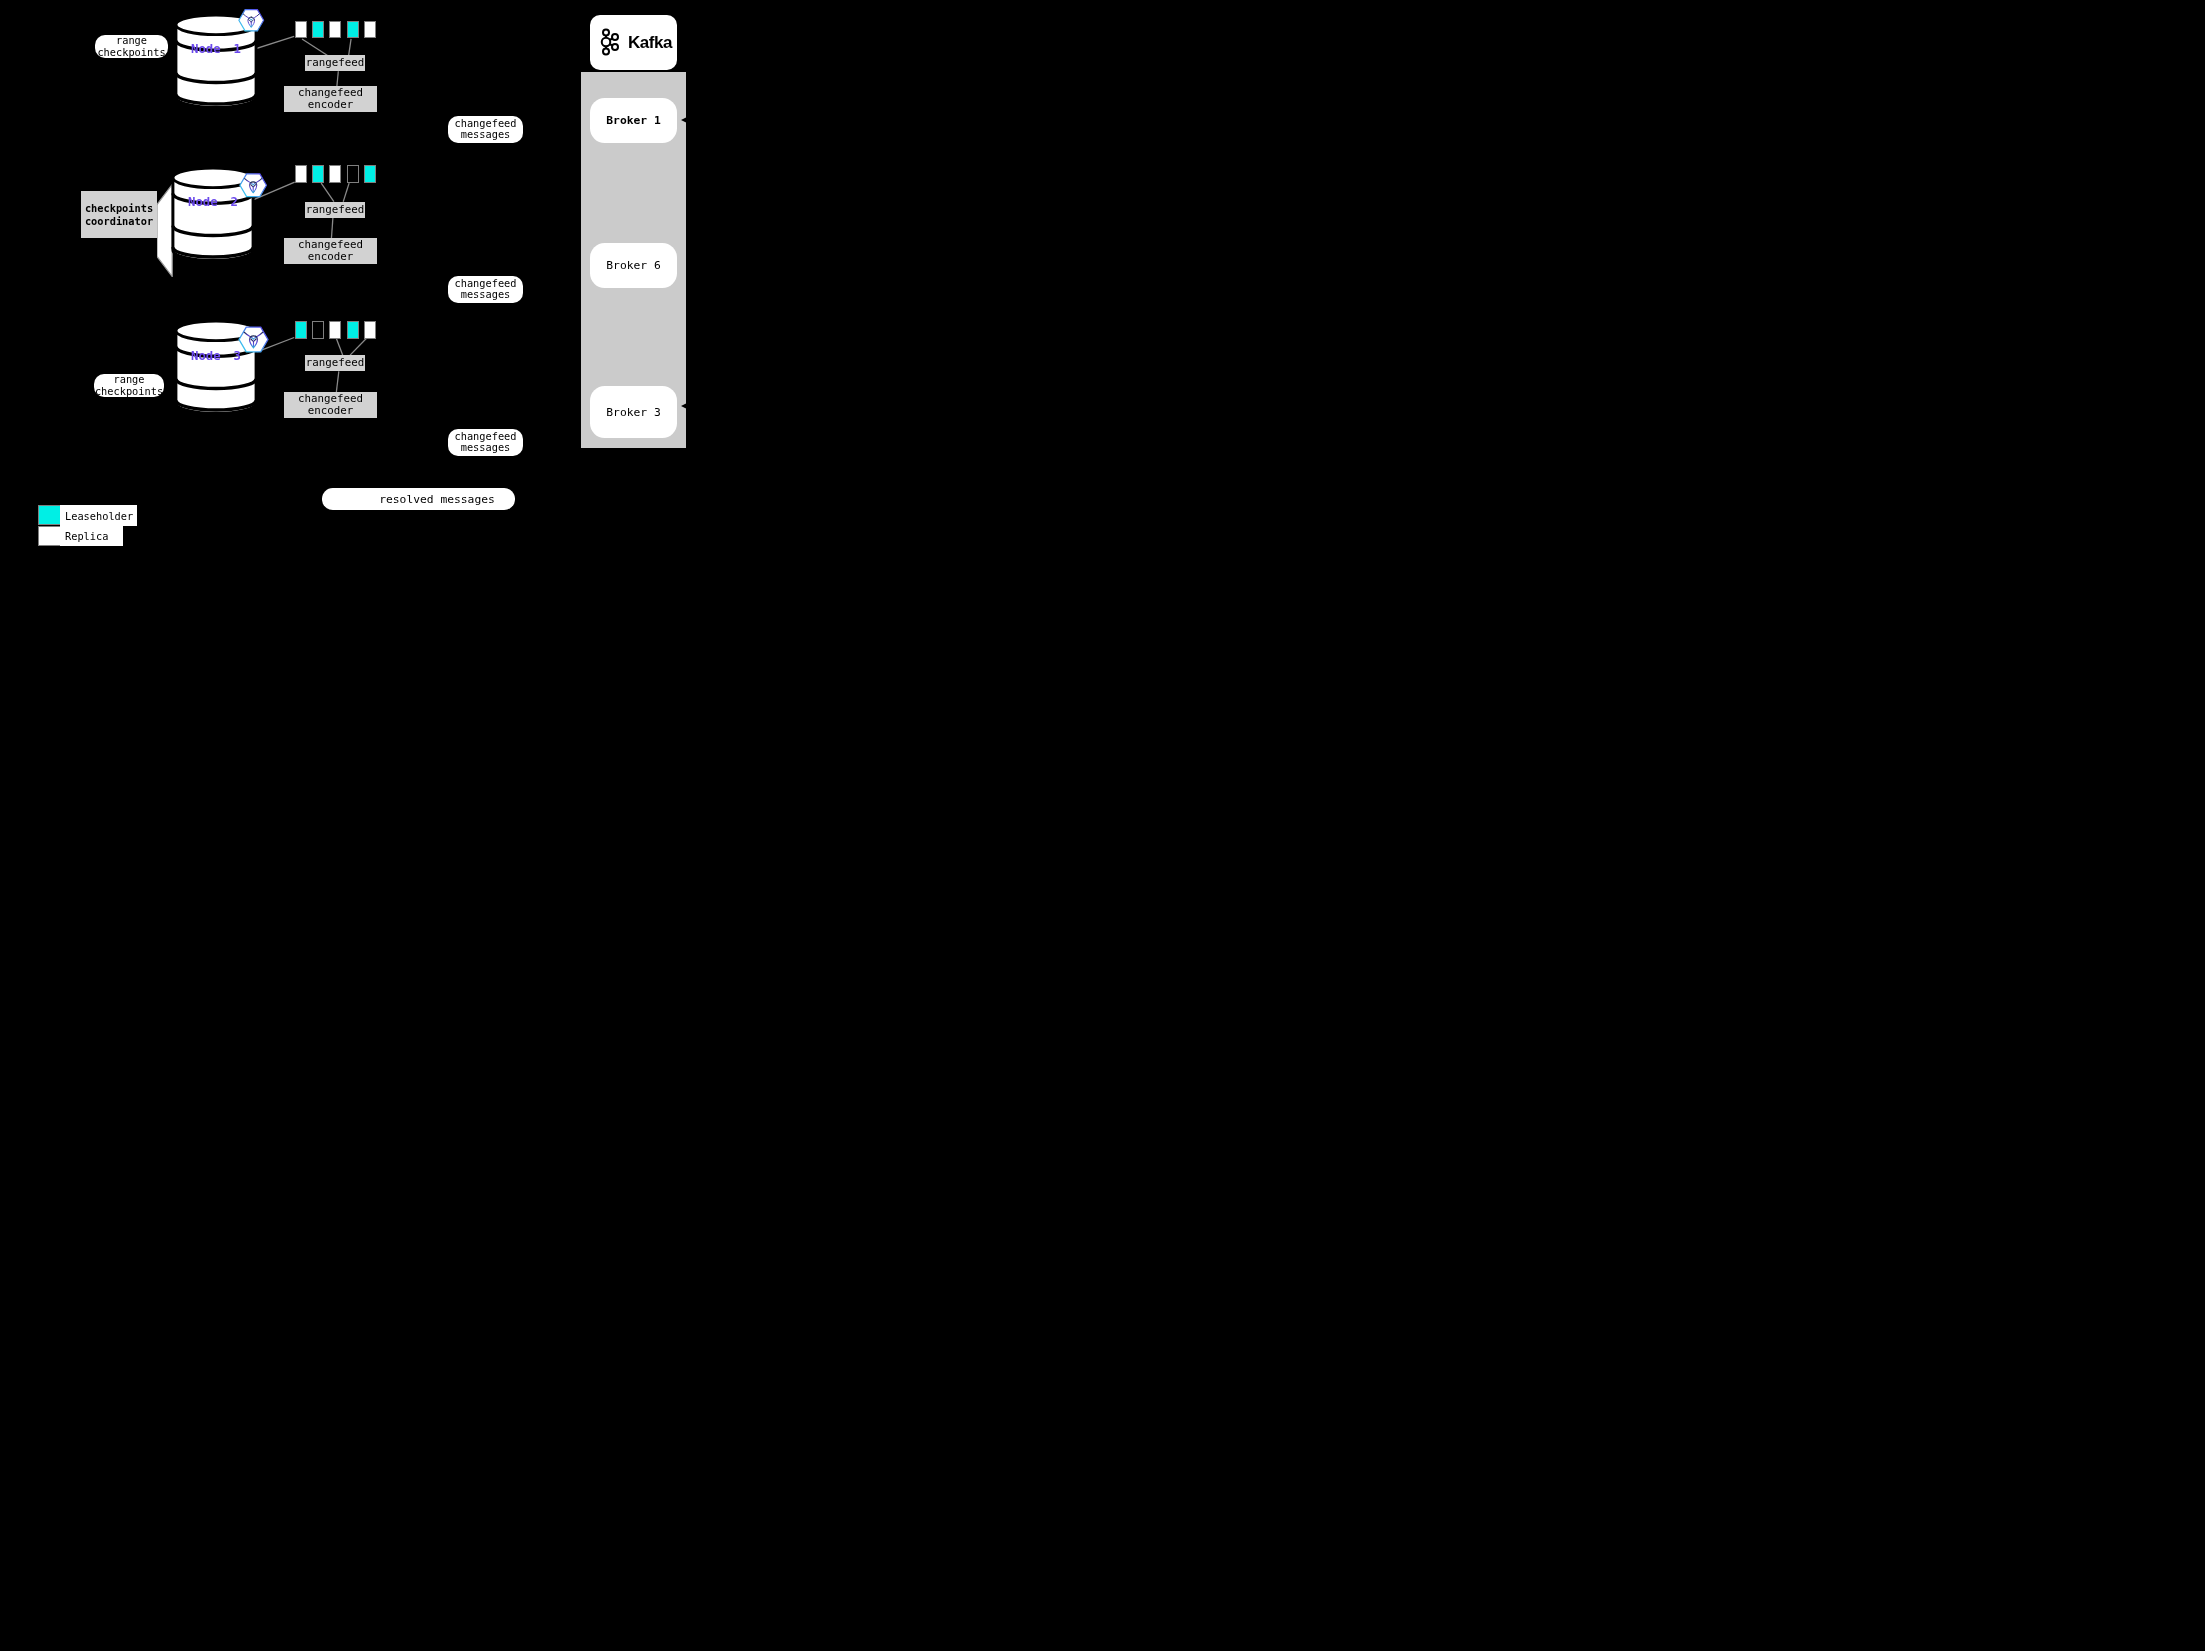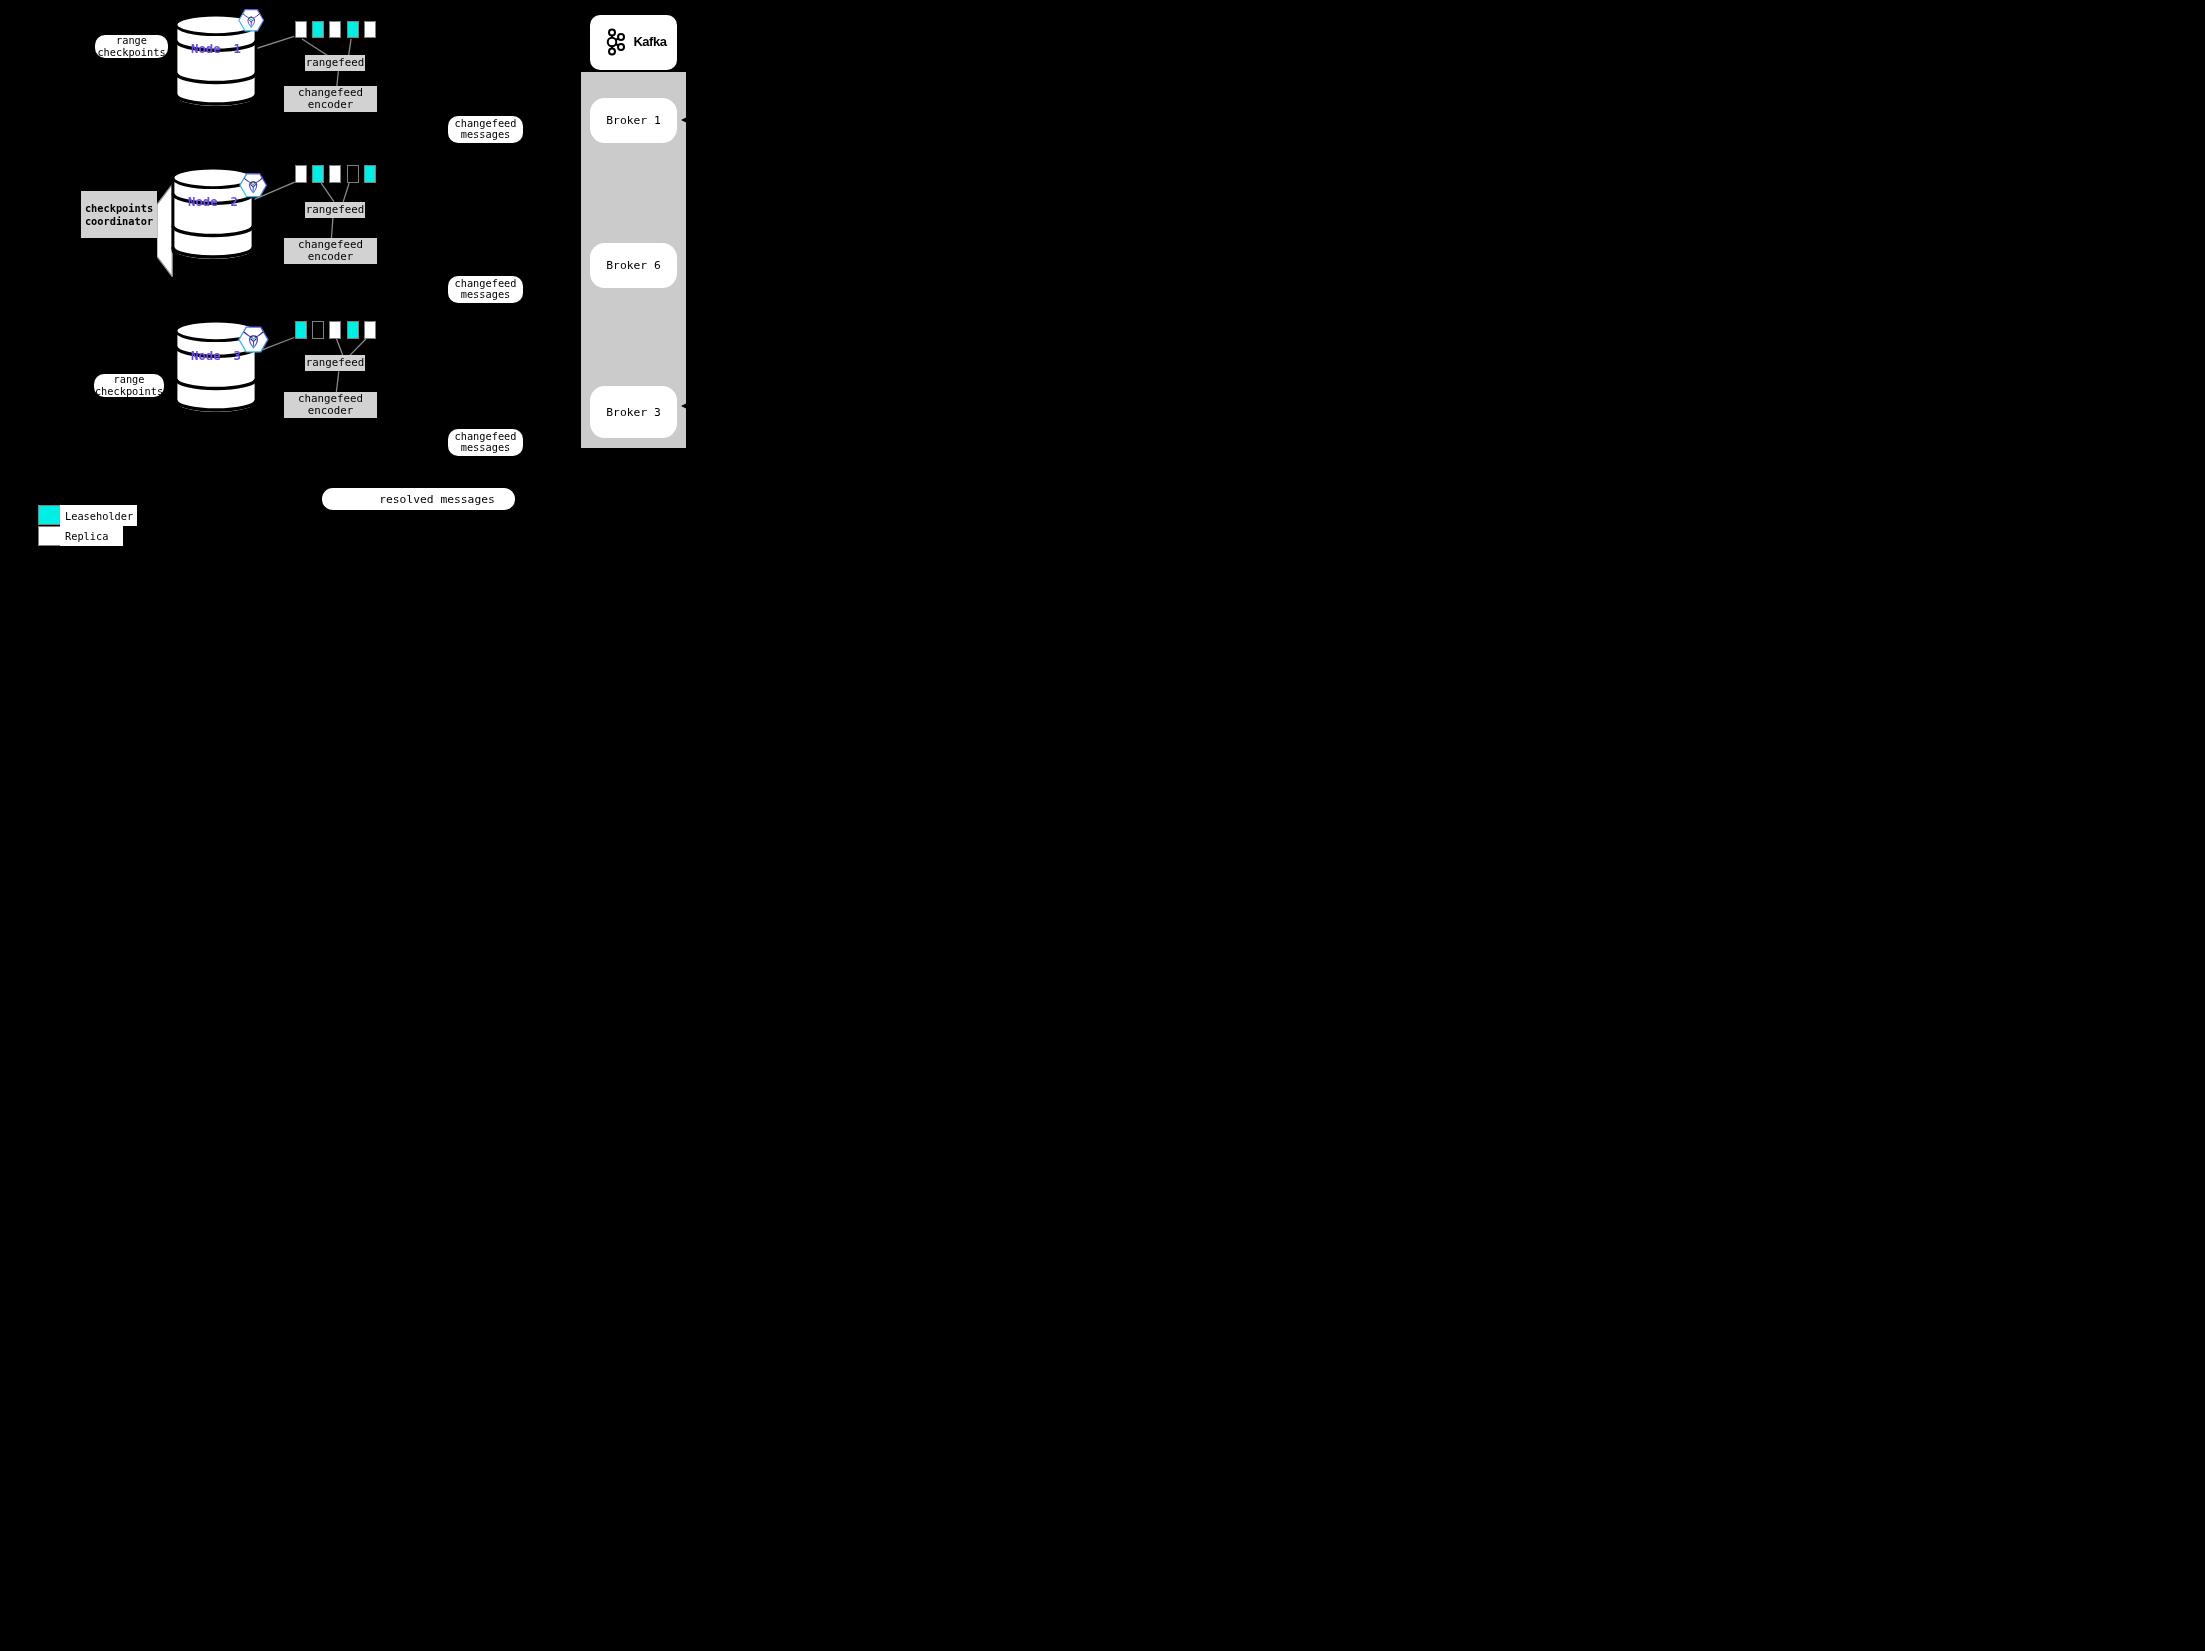--- a/index.html
+++ b/index.html
@@ -23,21 +23,21 @@
   .sw-empty{background:transparent;}
   .panel{background:var(--panel_gray,#cbcbcb);z-index:2;}
   .broker{background:#fff;border-radius:14.7px;z-index:3;display:flex;align-items:center;justify-content:center;
           font-size:11.3px;color:#000;}
   .arrowhead{width:0;height:0;border-top:3.4px solid transparent;border-bottom:3.4px solid transparent;
              border-right:6.4px solid #000;z-index:4;}
   .pill{background:#fff;border-radius:10.8px;z-index:3;display:flex;align-items:center;justify-content:center;
         font-size:11.3px;color:#000;}
   .lgswatch{border:1.5px solid var(--swatch_border,#7f7f7f);z-index:3;box-sizing:border-box;}
   .lglabel{background:#fff;color:#000;z-index:3;display:flex;align-items:center;font-size:10.3px;padding-left:5px;box-sizing:border-box;}
-  .kafka-word{font-family:"Liberation Sans",sans-serif;font-weight:bold;font-size:13px;letter-spacing:-0.5px;color:#000;}
+  .kafka-word{font-family:"Liberation Sans",sans-serif;font-weight:bold;font-size:17px;letter-spacing:-0.5px;color:#000;}
   .coord{font-weight:bold;font-size:10.3px;line-height:1.25;}
 </style>
 </head>
 <body>
 
 <div class="stage">
 
   <svg id="wires" width="735" height="551" viewBox="0 0 1499 1123">
     <g stroke="#8A8A8A" stroke-width="2.6" fill="none">
 
@@ -213,21 +213,21 @@
           <line x1="22" y1="17" x2="22" y2="22"></line>
           <line x1="22" y1="38" x2="22" y2="43"></line>
           <line x1="29" y1="26" x2="35" y2="23"></line>
           <line x1="29" y1="34" x2="35" y2="37"></line>
         </g>
       </svg>
     </span>
     <span class="kafka-word">Kafka</span>
   </div>
 
-  <div class="abs broker" style="left:590px;top:98px;width:87px;height:45px;">Broker 1</div>
+  <div class="abs broker" style="left:590px;top:98px;width:87px;height:45px;font-weight:bold;">Broker 1</div>
   <div class="abs broker" style="left:590px;top:243px;width:87px;height:45px;">Broker 6</div>
   <div class="abs broker" style="left:590px;top:386px;width:87px;height:52px;">Broker 3</div>
 
   <div class="abs arrowhead" style="left:681px;top:117px;"></div>
   <div class="abs arrowhead" style="left:681px;top:403px;"></div>
 
   <div class="abs pill" style="left:322px;top:488px;width:156px;height:22px;padding-left:37px;">resolved messages</div>
 
   <div class="abs lgswatch sw-leaseholder" style="left:38px;top:505px;width:22.6px;height:20px;"></div>
   <div class="abs lgswatch sw-replica" style="left:38px;top:526px;width:22.6px;height:20px;"></div>

